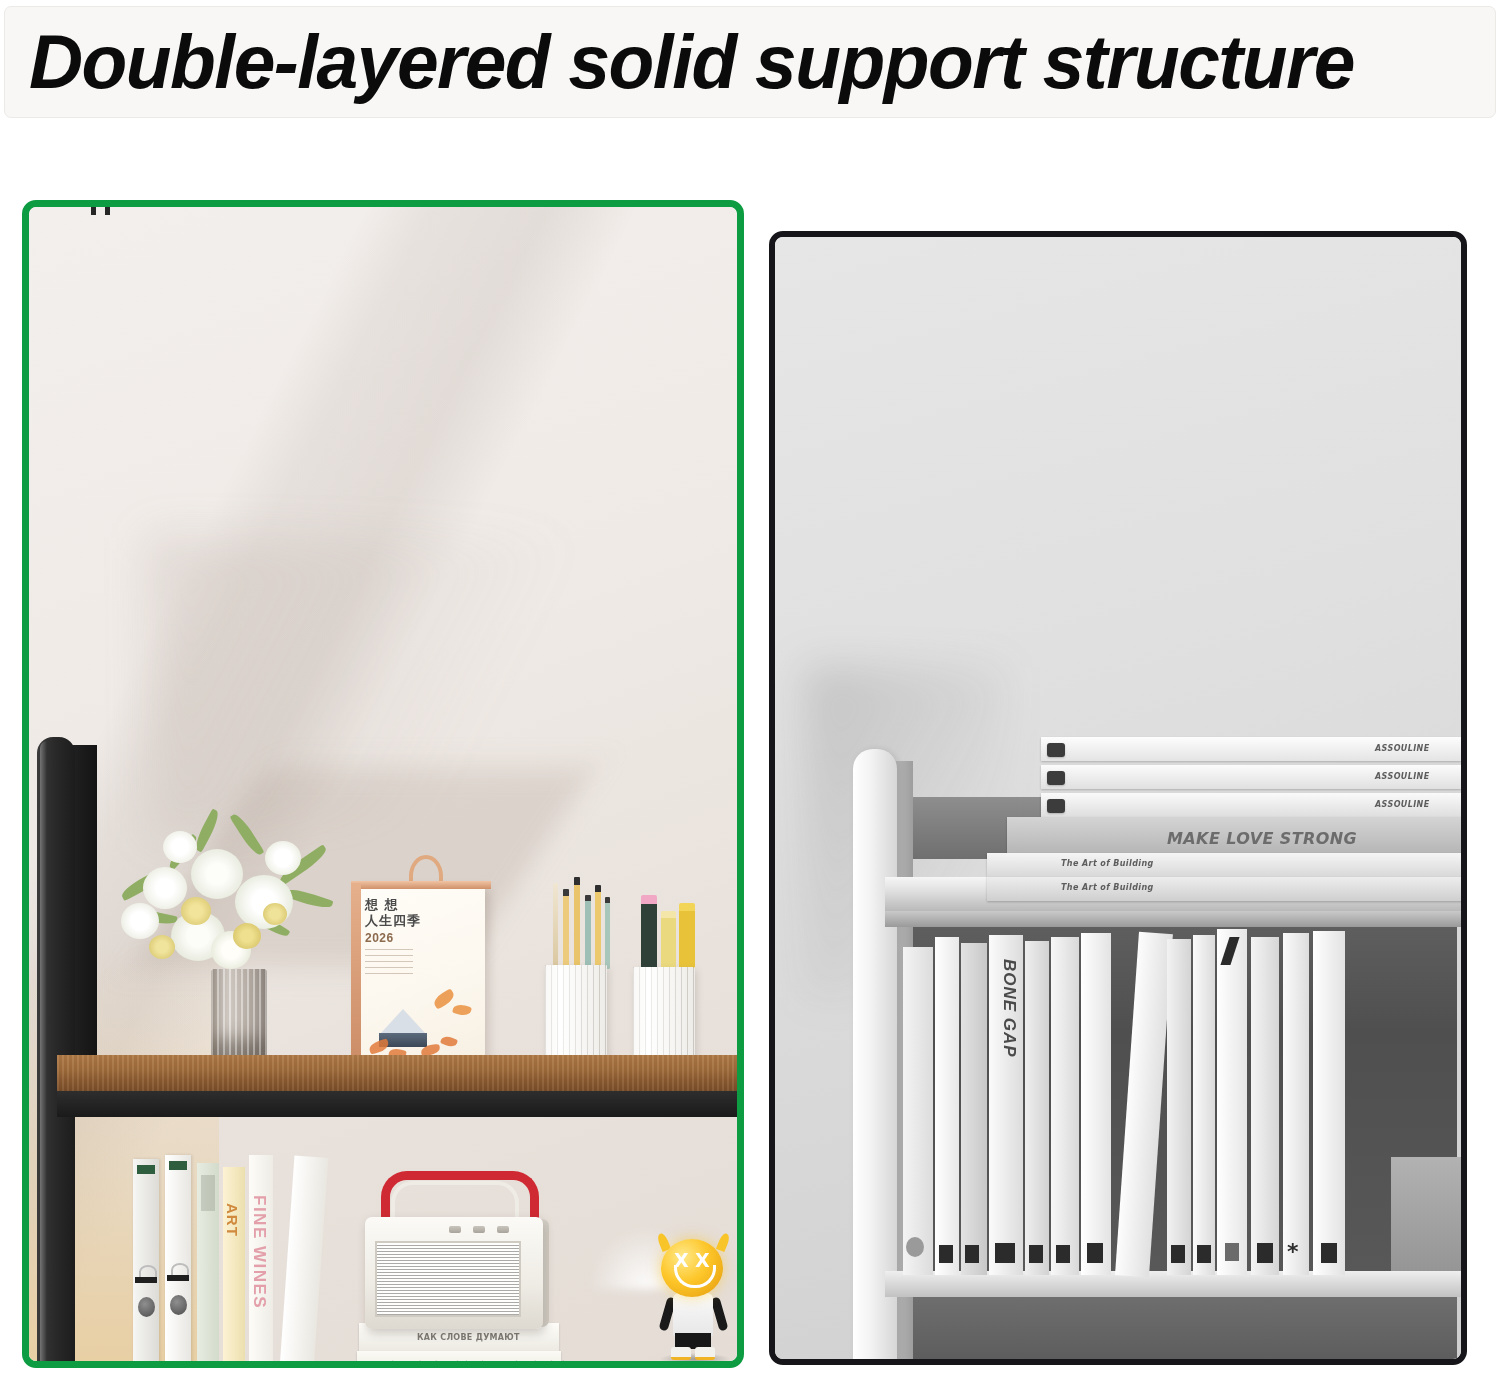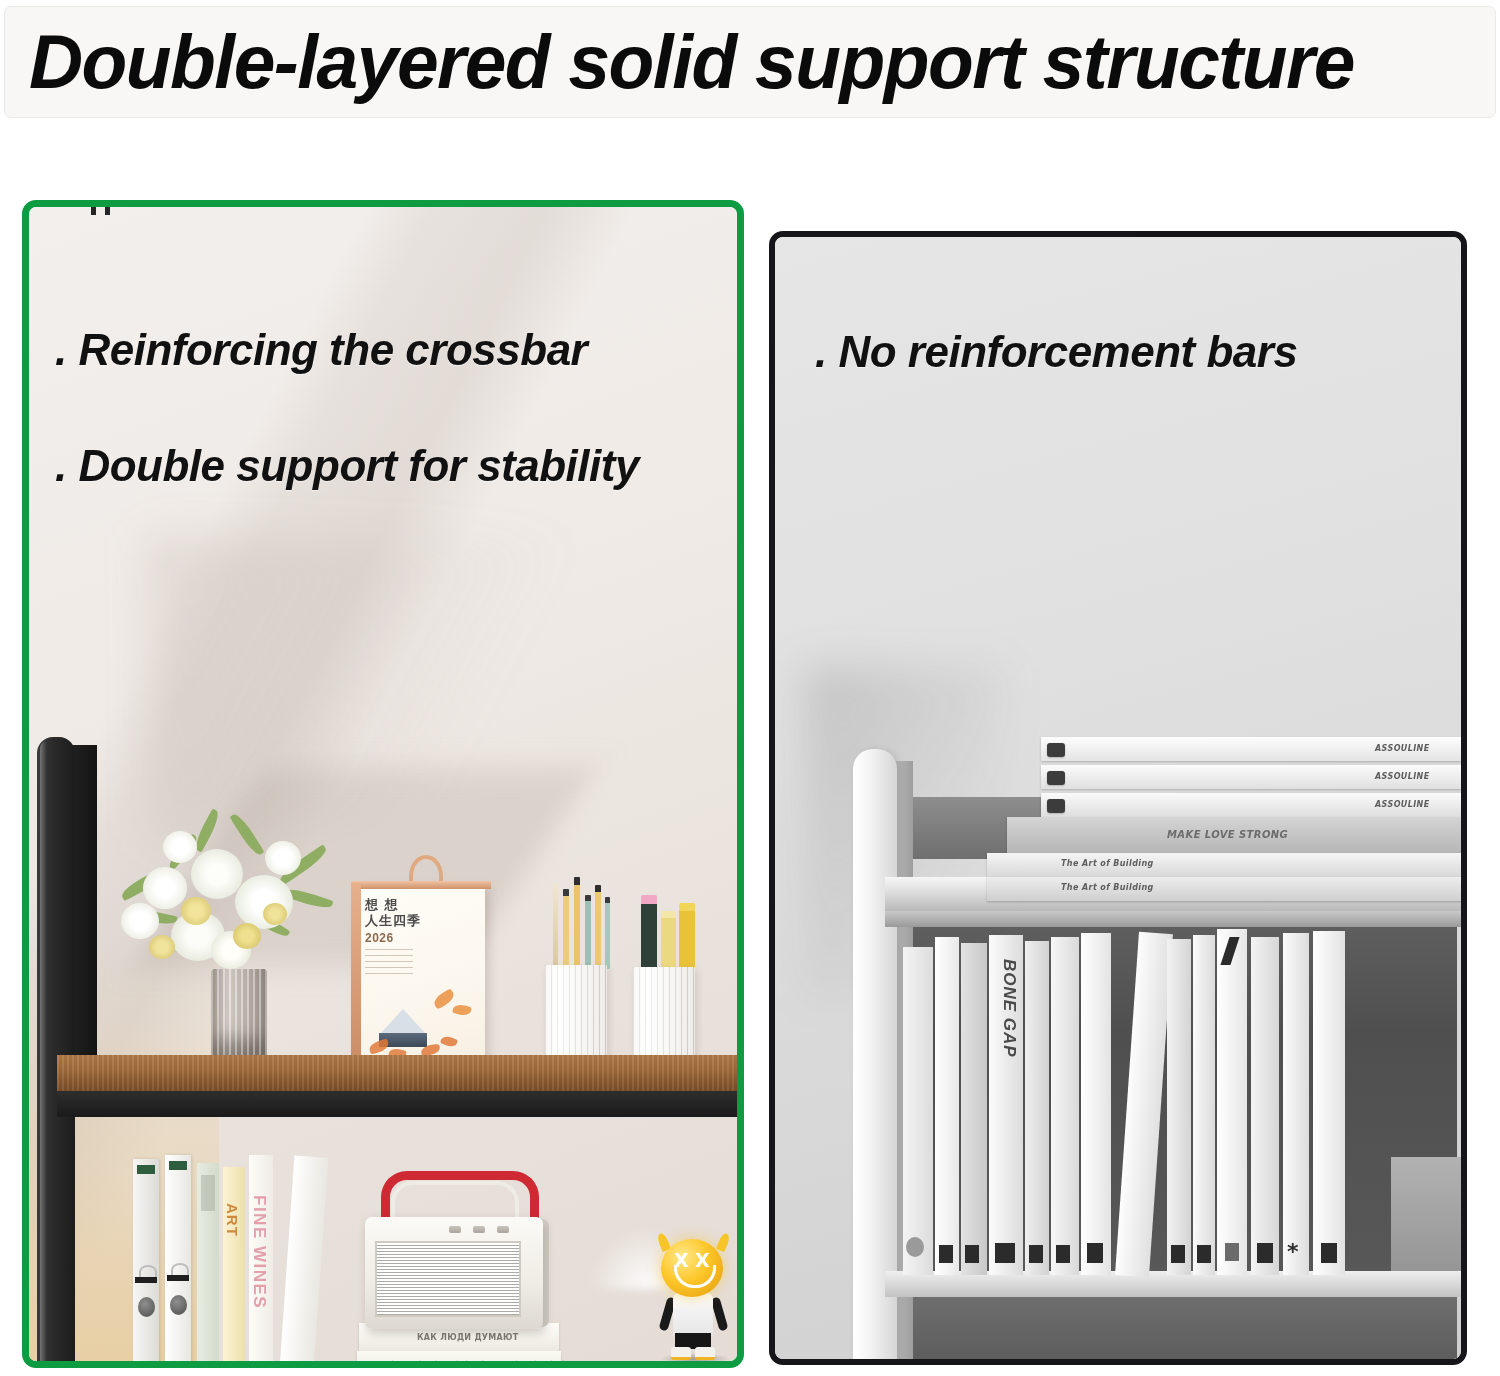--- a/index.html
+++ b/index.html
@@ -692,21 +692,21 @@
 
       <div class="bookspine" style="left:194px; top:960px; width:22px; height:208px; background:linear-gradient(90deg,#fdf3d4,#ecdfae);"></div>
       <div class="spine-text" style="left:212px; top:996px; font-size:15px; color:#d08a3e; letter-spacing:1px;">ART</div>
 
       <div class="bookspine" style="left:220px; top:948px; width:24px; height:220px; background:linear-gradient(90deg,#fdfcf8,#eeece5);"></div>
       <div class="spine-text" style="left:240px; top:988px; font-size:17px; color:#e3a0ab; letter-spacing:1.5px;">FINE WINES</div>
 
       <div class="bookspine" style="left:250px; top:948px; width:34px; height:222px; background:linear-gradient(90deg,#ffffff,#e9e7e0); transform: rotate(4deg); transform-origin: bottom left;"></div>
 
       <div class="stackbook" style="left:330px; top:1116px; width:200px; height:28px; background:linear-gradient(180deg,#fdfcf8,#eceae2);"></div>
-      <div class="stackbook-txt" style="left:388px; top:1126px;">КАК ЛЮДИ ДУМАЮТ</div>
+      <div class="stackbook-txt" style="left:388px; top:1126px;">КАК СЛОВЕ ДУМАЮТ</div>
 
       <div class="stackbook" style="left:328px; top:1144px; width:204px; height:26px; background:linear-gradient(180deg,#fbfaf4,#e9e7df);"></div>
       <div class="stackbook-txt" style="left:355px; top:1153px; font-size:7px;">ВСЕ, ЧТО МОЖНО СКАЗАТЬ В ОДНОМ СЛОВЕ</div>
 
       <div class="radio-handle"></div>
       <div class="radio-handle-inner"></div>
       <div class="radio-side"></div>
       <div class="radio-body"></div>
       <div class="radio-knob" style="left:420px;"></div>
       <div class="radio-knob" style="left:444px;"></div>
@@ -725,24 +725,20 @@
       <div class="fig-head"></div>
       <div class="fig-x" style="left:645px; top:1044px;">X</div>
       <div class="fig-x" style="left:666px; top:1044px;">X</div>
       <div class="fig-smile"></div>
 
       <div class="hp-hook"></div>
       <div class="hp-hook2"></div>
 
     </div>
 
-    <div class="bullets bullets-left">
-      <div class="bullet-line">. Reinforcing the crossbar</div>
-      <div class="bullet-line">. Double support for stability</div>
-    </div>
   </div>
 </div>
 
 <div class="panel panel-right">
   <div class="panel-inner">
 
     <div class="ph-right">
       <div class="rt-wall-shadow"></div>
 
       <div class="rt-backwall"></div>
@@ -756,21 +752,21 @@
 
       <div class="rt-stack" style="left:266px; top:528px; width:420px; height:24px; background:linear-gradient(180deg,#fbfbfb,#e0e0e0);"></div>
       <div class="rt-stack-txt" style="left:600px; top:535px;">ASSOULINE</div>
       <div class="rt-stack" style="left:272px; top:534px; width:18px; height:14px; background:#3c3c3c; border-radius:3px;"></div>
 
       <div class="rt-stack" style="left:266px; top:556px; width:420px; height:24px; background:linear-gradient(180deg,#fafafa,#dedede);"></div>
       <div class="rt-stack-txt" style="left:600px; top:563px;">ASSOULINE</div>
       <div class="rt-stack" style="left:272px; top:562px; width:18px; height:14px; background:#3c3c3c; border-radius:3px;"></div>
 
       <div class="rt-stack" style="left:232px; top:580px; width:456px; height:36px; background:linear-gradient(180deg,#d4d4d4,#b6b6b6);"></div>
-      <div class="rt-stack-txt" style="left:392px; top:592px; font-size:10px; color:#6c6c6c;">MAKE LOVE STRONG</div>
+      <div class="rt-stack-txt" style="left:392px; top:592px; font-size:16px; color:#6c6c6c;">MAKE LOVE STRONG</div>
 
       <div class="rt-stack" style="left:212px; top:616px; width:476px; height:24px; background:linear-gradient(180deg,#f5f5f5,#d8d8d8);"></div>
       <div class="rt-stack-txt" style="left:286px; top:622px;">The Art of Building</div>
 
       <div class="rt-stack" style="left:212px; top:640px; width:476px; height:24px; background:linear-gradient(180deg,#ededed,#cfcfcf);"></div>
       <div class="rt-stack-txt" style="left:286px; top:646px;">The Art of Building</div>
 
       <div class="rt-midshelf"></div>
       <div class="rt-midshelf2"></div>
 
@@ -816,16 +812,15 @@
 
       <div class="rt-book" style="left:538px; top:694px; width:32px; height:344px; background:linear-gradient(90deg,#ffffff,#e2e2e2);"></div>
       <div class="rt-book-mark" style="left:546px; top:1006px; width:16px; height:20px;"></div>
 
       <div class="rt-sidewood"></div>
       <div class="rt-botshelf"></div>
       <div class="rt-botcavity"></div>
     </div>
 
     <div class="bullets bullets-right">
-      <div class="bullet-line">. No reinforcement bars</div>
     </div>
   </div>
 </div>
 
 </body></html>

